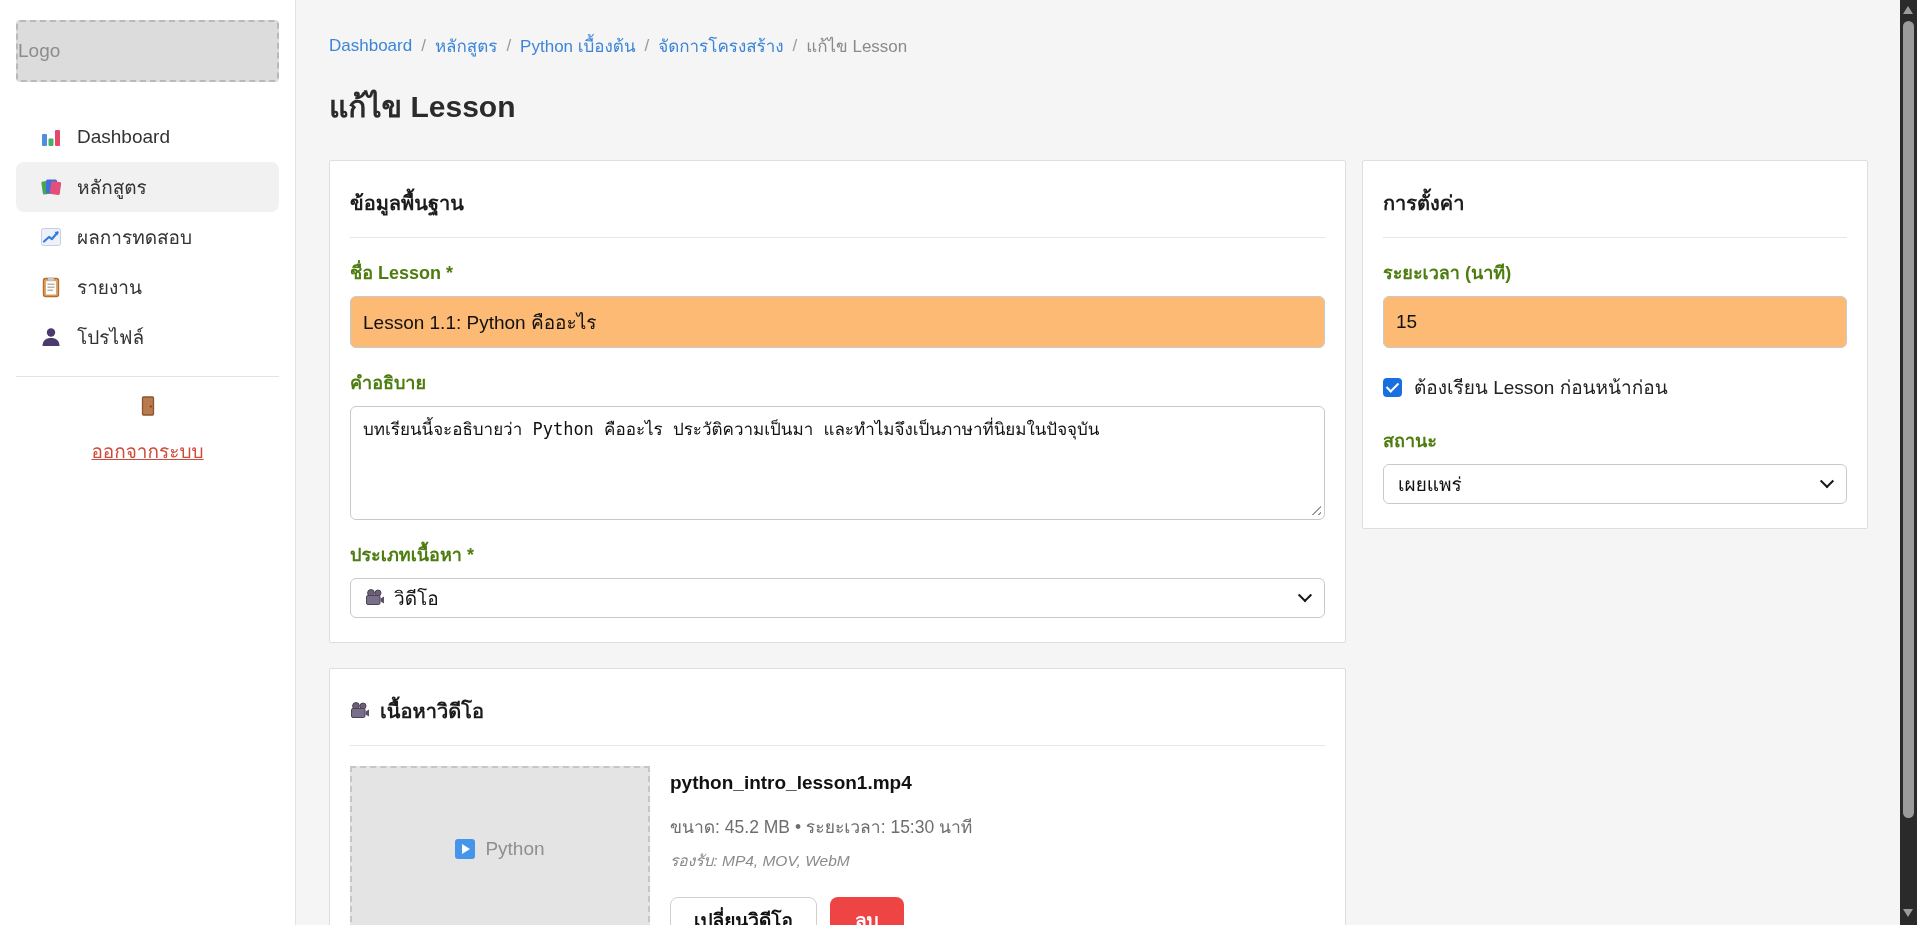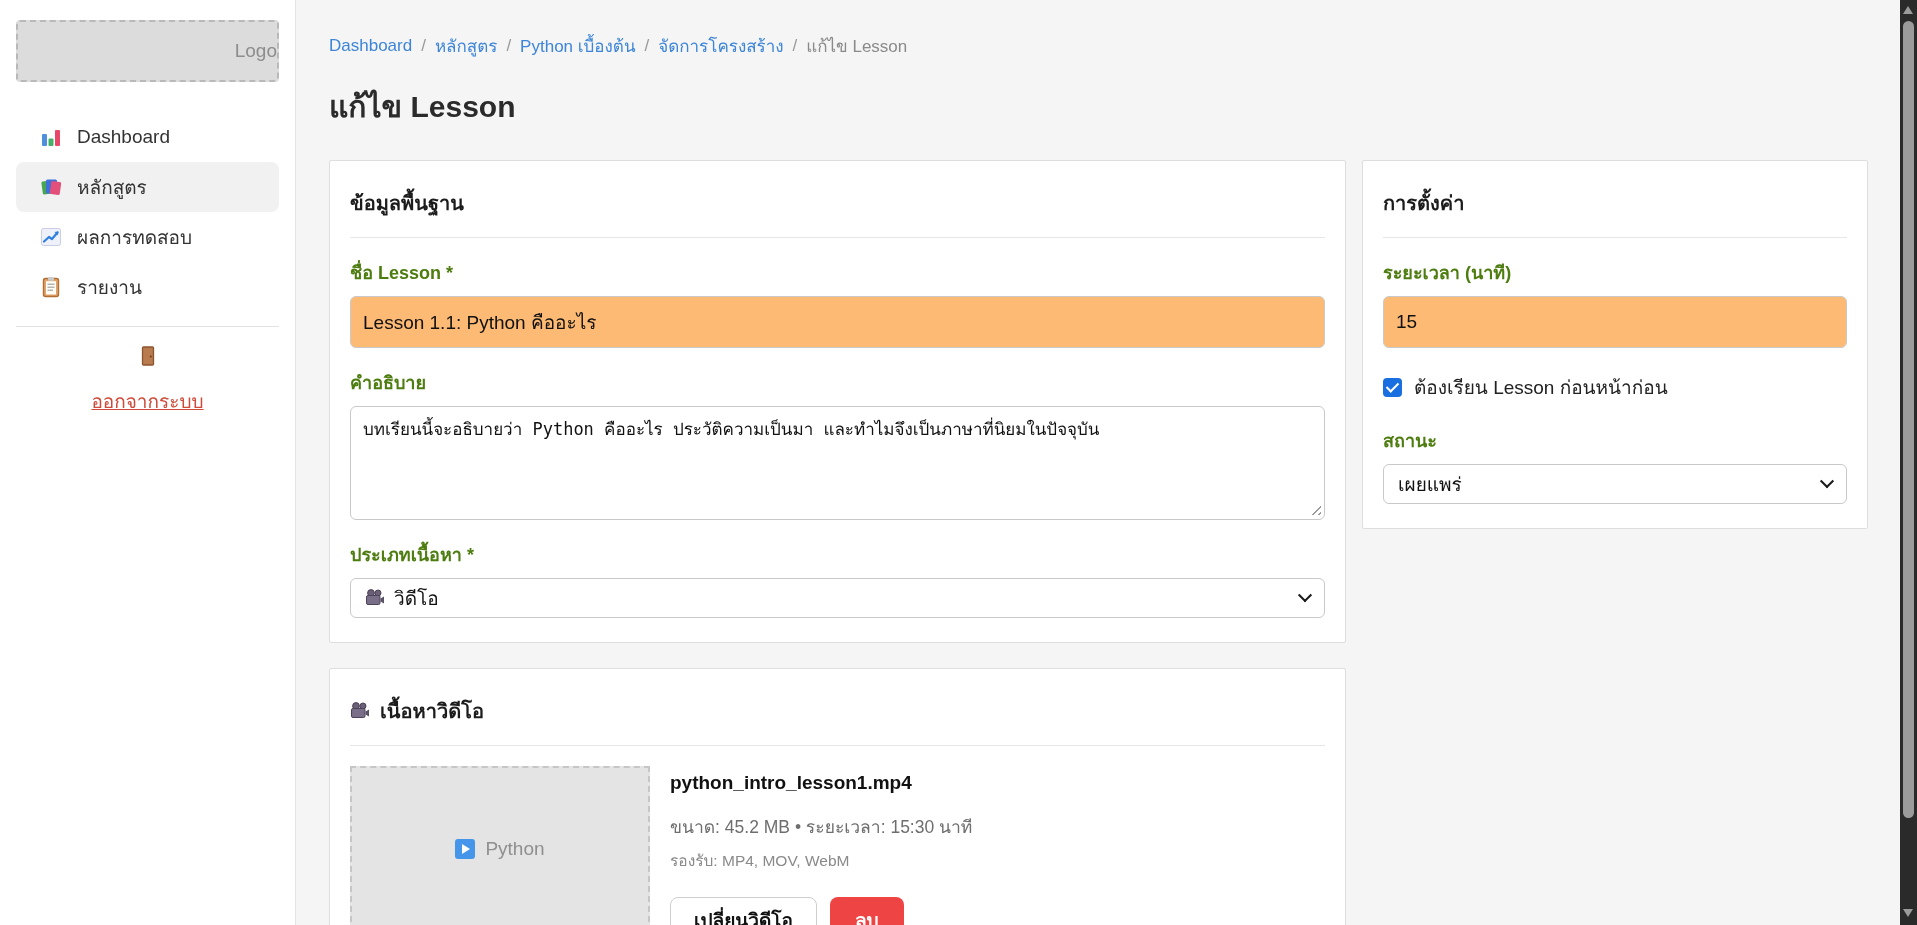--- a/index.html
+++ b/index.html
@@ -12,21 +12,21 @@
   }
 
   
   .sidebar {
     position:absolute; left:0; top:0; width:296px; height:100%;
     background:#ffffff; border-right:1px solid #e3e3e3;
   }
   .logo-box {
     margin:20px 16px 0; height:62px;
     background:#dcdcdc; border:2px dashed #b9b9b9; border-radius:4px;
-    display:flex; align-items:center; justify-content:flex-end;
+    display:flex; align-items:center; justify-content:flex-start;
     color:#8d8d8d; font-size:19px;
   }
   .menu { margin-top:30px; padding:0 16px; }
   .menu-item {
     display:flex; align-items:center; gap:15px;
     height:50px; padding:0 24px; border-radius:8px;
     font-size:19px; color:#333; cursor:pointer;
   }
   .menu-item.active { background:#f1f1f1; }
   .menu-item .mi-icon { width:22px; height:22px; display:flex; align-items:center; justify-content:center; flex:none; }
@@ -123,21 +123,21 @@
     color:#8f8f8f; font-size:19px;
   }
   .play-badge { width:20px; height:20px; background:#4596ea; border-radius:3px; position:relative; flex:none; }
   .play-badge::after {
     content:""; position:absolute; left:7px; top:5px; width:0; height:0;
     border-top:5px solid transparent; border-bottom:5px solid transparent; border-left:8px solid #fff;
   }
   .video-info { padding-top:2px; }
   .filename { font-size:19px; font-weight:bold; color:#111; margin:4px 0 19px; }
   .file-meta { font-size:17.5px; color:#6e6e6e; margin-bottom:7px; }
-  .file-supported { font-size:15.5px; color:#8a8a8a; margin-bottom:24px; }
+  .file-supported { font-size:15.5px; color:#8a8a8a; margin-bottom:24px;font-style:italic; }
   .video-buttons { display:flex; gap:13px; }
   .btn { height:46px; border-radius:8px; font-size:19px; font-weight:bold; cursor:pointer; font-family:"Liberation Sans", sans-serif; }
   .btn-outline { background:#fff; border:1px solid #cfcfcf; color:#111; padding:0 23px; }
   .btn-danger { background:#ef4444; border:none; color:#fff; padding:0 25px; }
 </style>
 </head>
 <body>
 
 <div class="sidebar">
   <div class="logo-box">
@@ -187,20 +187,29 @@
           <g stroke="#9a9a9a" stroke-width="1.1">
             <line x1="7.5" y1="8.2" x2="14.5" y2="8.2"></line>
             <line x1="7.5" y1="11.2" x2="14.5" y2="11.2"></line>
             <line x1="7.5" y1="14.2" x2="13" y2="14.2"></line>
           </g>
         </svg>
       </span>
       <span>รายงาน</span>
     </div>
 
+    <div class="menu-item">
+      <span class="mi-icon">
+        <svg width="22" height="22" viewBox="0 0 22 22">
+          <circle cx="11" cy="6.5" r="4.2" fill="#4a3a6e"></circle>
+          <path d="M2.5 20 C2.5 14.5 6 12 11 12 C16 12 19.5 14.5 19.5 20 Z" fill="#4a3a6e"></path>
+        </svg>
+      </span>
+      <span>โปรไฟล์</span>
+    </div>
   </div>
 
   <div class="sidebar-divider"></div>
 
   <div class="logout-row">
     <span class="mi-icon">
       <svg width="20" height="22" viewBox="0 0 20 22">
         <rect x="4.5" y="2" width="11" height="18" rx="1" fill="#b97a4e" stroke="#8a5630" stroke-width="1.3"></rect>
         <circle cx="12.8" cy="11.5" r="1.1" fill="#6b421f"></circle>
       </svg>

